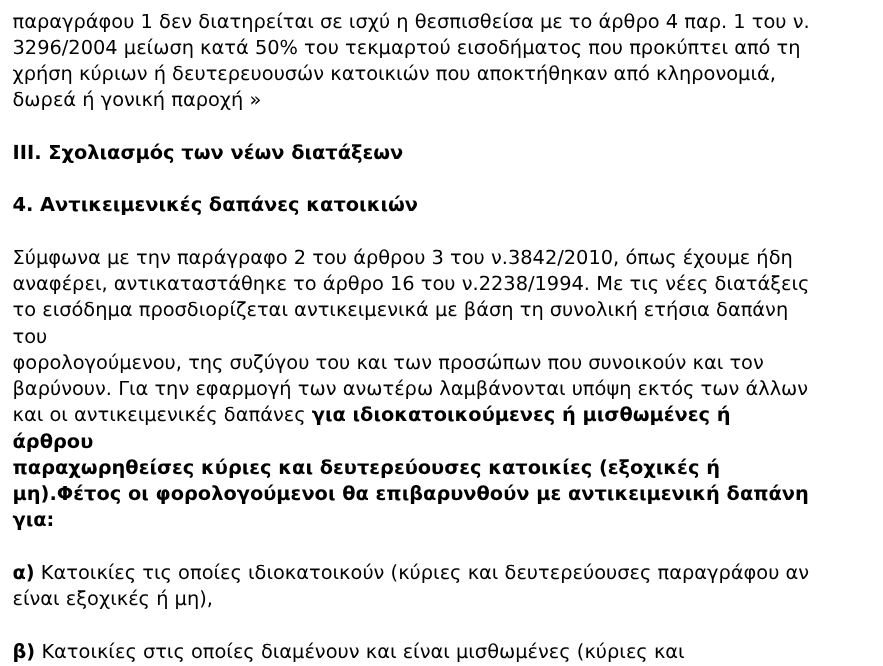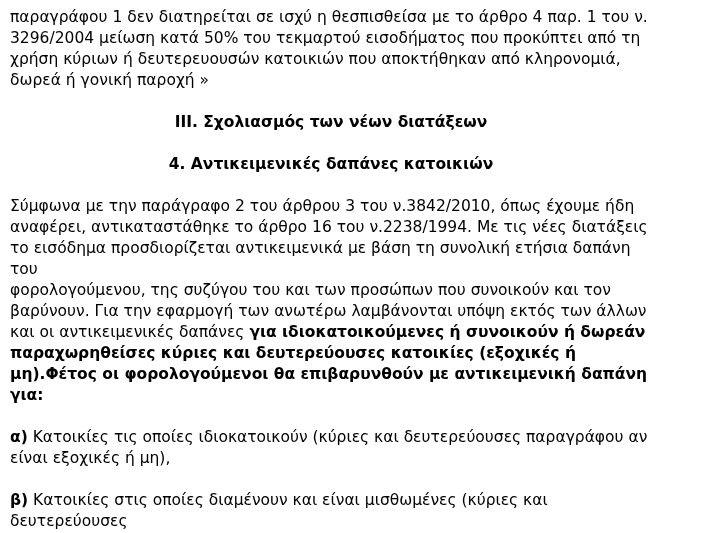--- a/index.html
+++ b/index.html
@@ -19,21 +19,20 @@
     box-sizing: border-box;
     padding: 7px 4px 0 10px;
     overflow: hidden;
   }
   .block {
     margin: 0 0 21px 0;
     white-space: pre-wrap;
   }
   .heading {
     font-weight: bold;
-    text-align: center;
   }
   .b {
     font-weight: bold;
   }
 </style>
 </head>
 <body>
 
 <div class="page">
 
@@ -45,21 +44,21 @@
   <p class="block heading">III. Σχολιασμός των νέων διατάξεων</p>
 
   <p class="block heading">4. Αντικειμενικές δαπάνες κατοικιών</p>
 
 
   <p class="block"><span>Σύμφωνα με την παράγραφο 2 του άρθρου 3 του ν.3842/2010, όπως έχουμε ήδη
 αναφέρει, αντικαταστάθηκε το άρθρο 16 του ν.2238/1994. Με τις νέες διατάξεις
 το εισόδημα προσδιορίζεται αντικειμενικά με βάση τη συνολική ετήσια δαπάνη του
 φορολογούμενου, της συζύγου του και των προσώπων που συνοικούν και τον
 βαρύνουν. Για την εφαρμογή των ανωτέρω λαμβάνονται υπόψη εκτός των άλλων
-και οι αντικειμενικές δαπάνες </span><span class="b">για ιδιοκατοικούμενες ή συνοικούν ή δωρεάν
+και οι αντικειμενικές δαπάνες </span><span class="b">για ιδιοκατοικούμενες ή μισθωμένες ή άρθρου
 παραχωρηθείσες κύριες και δευτερεύουσες κατοικίες (εξοχικές ή
 μη).Φέτος οι φορολογούμενοι θα επιβαρυνθούν με αντικειμενική δαπάνη
 για:</span></p>
 
   <p class="block"><span class="b">α)</span><span> Κατοικίες τις οποίες ιδιοκατοικούν (κύριες και δευτερεύουσες παραγράφου αν
 είναι εξοχικές ή μη),</span></p>
 
   <p class="block"><span class="b">β)</span><span> Κατοικίες στις οποίες διαμένουν και είναι μισθωμένες (κύριες και δευτερεύουσες
 ανεξαρτήτως αν είναι εξοχικές ή μη),</span></p>
 

